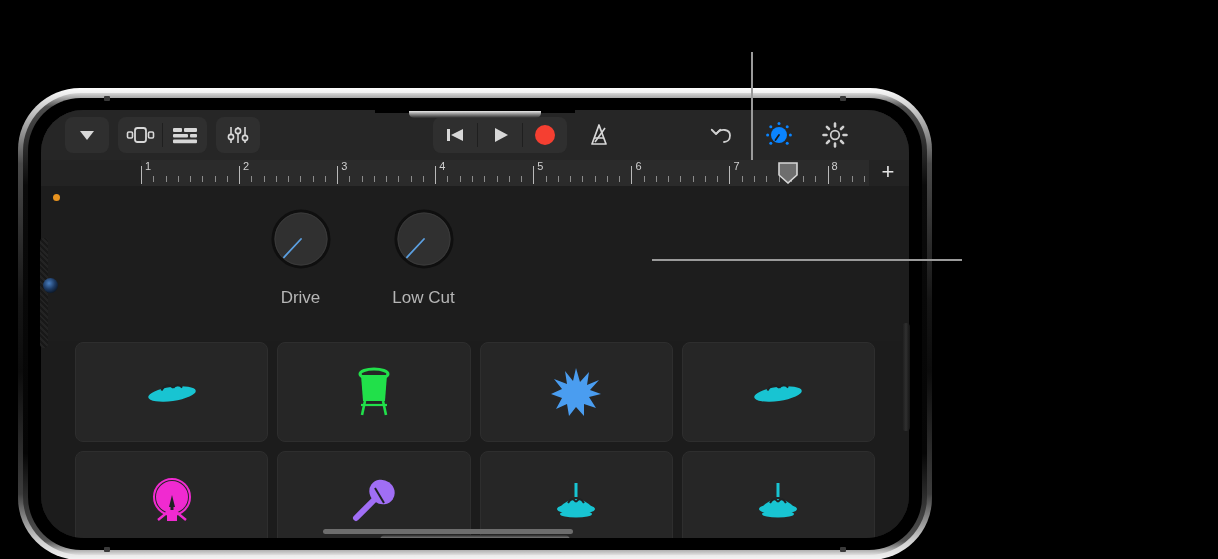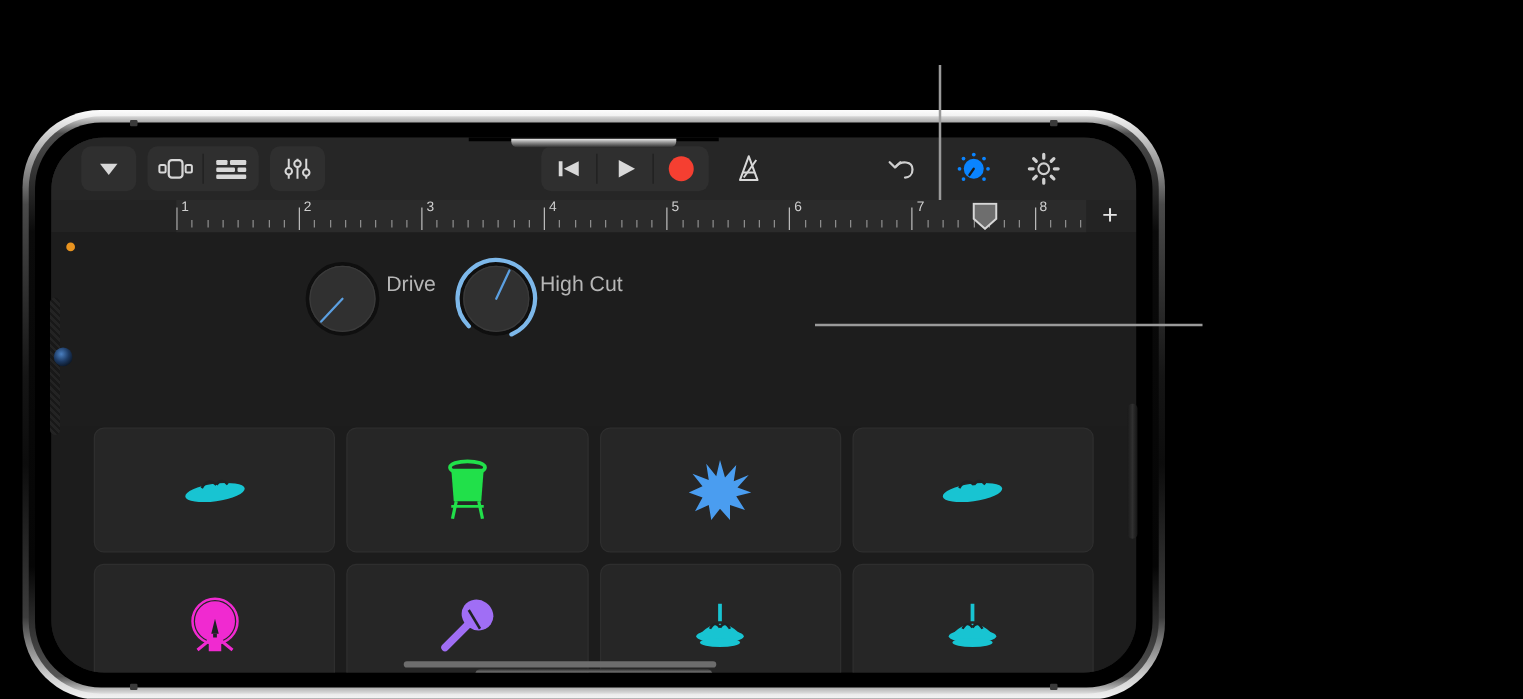--- a/index.html
+++ b/index.html
@@ -160,21 +160,21 @@
     width: 7px; height: 7px; border-radius: 50%;
     background: #e8931f; z-index: 8;
   }
 
   
   .fx-area {
     position: absolute; top: 76px; left: 0; right: 0; height: 155px;
     background: #1d1d1d;
   }
   .knob-row { position: absolute; left: 198px; top: 18px; display: flex; gap: 0; }
-  .knob-cell { width: 123px; display: flex; flex-direction: row; align-items: flex-start; }
+  .knob-cell { width: 123px; display: flex; flex-direction: column; align-items: center; }
   .knob-wrap { position: relative; width: 70px; height: 70px; cursor: pointer; }
   .knob-label {
     margin-top: 14px; font-size: 17px; color: #b6b6b6;
     font-family: "Liberation Sans", sans-serif; white-space: nowrap;
   }
 
   
   .pad-grid {
     position: absolute; top: 232px; left: 34px; right: 34px; bottom: 0;
     display: grid; grid-template-columns: repeat(4, 1fr);
@@ -421,24 +421,23 @@
                         <circle cx="35" cy="35" r="28" fill="#303030" stroke="#0f0f0f" stroke-width="3"></circle>
                         <circle cx="35" cy="35" r="26" fill="none" stroke="#3a3a3a" stroke-width="1"></circle>
                         <line x1="35" y1="35" x2="17.95" y2="53.28" stroke="#5b9fe0" stroke-width="1.8" stroke-linecap="round"></line>
                       </svg></div>
                     <div class="knob-label">Drive</div>
                   </div>
                   <div class="knob-cell">
                     <div class="knob-wrap"><svg width="70" height="70" viewBox="0 0 70 70">
                         <circle cx="35" cy="35" r="28" fill="#303030" stroke="#0f0f0f" stroke-width="3"></circle>
                         <circle cx="35" cy="35" r="26" fill="none" stroke="#3a3a3a" stroke-width="1"></circle>
-                        <path d="M 13.079689783217027 56.92031021678298 A 31 31 0 1 1 47.11266498316746 63.53565045702565" fill="none" stroke="#7db8ea" stroke-width="3.4" stroke-linecap="round"></path>
-                        <line x1="35" y1="35" x2="45.57" y2="12.34" stroke="#5b9fe0" stroke-width="1.8" stroke-linecap="round"></line>
+                        <line x1="35" y1="35" x2="17.95" y2="53.28" stroke="#5b9fe0" stroke-width="1.8" stroke-linecap="round"></line>
                       </svg></div>
-                    <div class="knob-label">High Cut</div>
+                    <div class="knob-label">Low Cut</div>
                   </div>
                 </div>
             </div>
 
             <div class="pad-grid" id="pad-grid">
                 <div class="pad">
                   <svg width="60" height="40" viewBox="0 0 60 40">
                     <ellipse cx="30" cy="22" rx="24" ry="7" fill="#18c4d2" transform="rotate(-8 30 22)"></ellipse>
                     <path d="M20,17 Q26,9 32,16" fill="none" stroke="#1f2224" stroke-width="2" transform="rotate(-8 30 22)"></path>
                     <path d="M32,16 Q37,11 41,17" fill="none" stroke="#1f2224" stroke-width="2" transform="rotate(-8 30 22)"></path>

